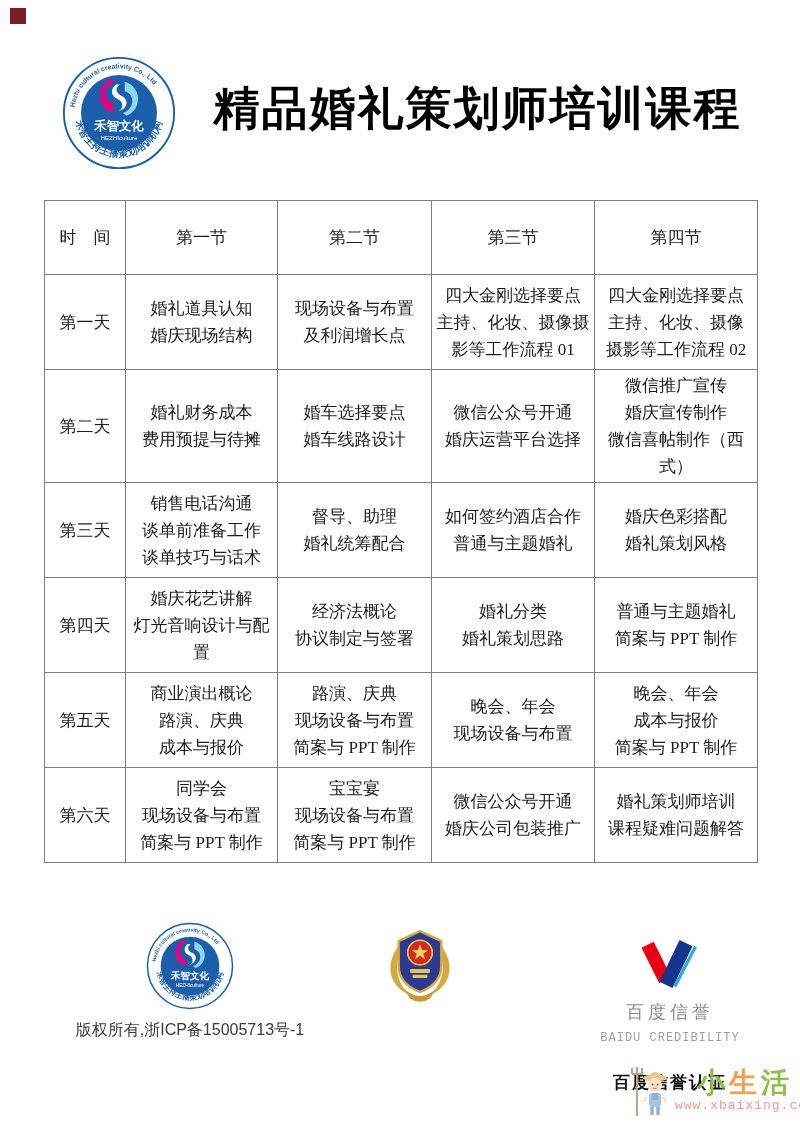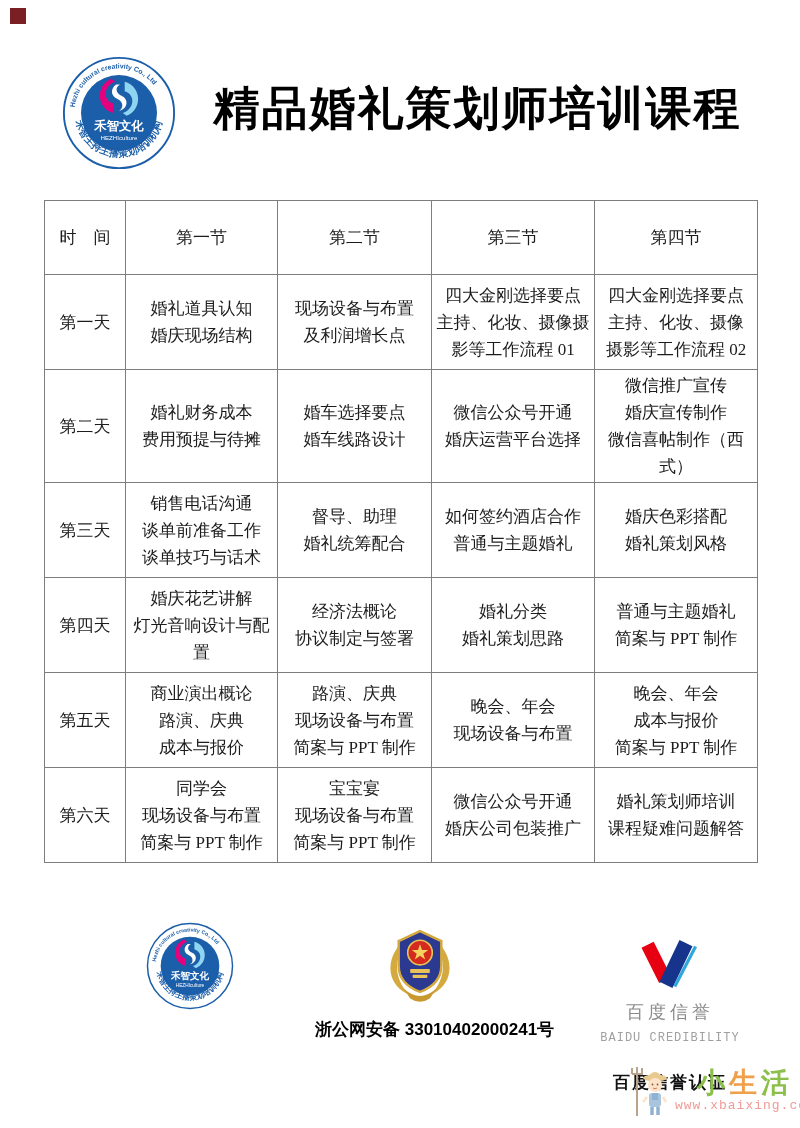--- a/index.html
+++ b/index.html
@@ -207,38 +207,38 @@
       </tr>
     </tbody>
   </table>
 
   <div class="footer">
 
     <div class="footer-col footer-left">
       <svg class="logo-small" viewBox="0 0 120 120">
         <use href="#hezhi-logo"></use>
       </svg>
+      <div class="icp-text">版权所有,浙ICP备15005713号-1</div>
     </div>
 
     <div class="footer-col footer-mid">
       <svg class="police-badge" viewBox="0 0 100 100">
 
         <path d="M24,28 C8,48 10,76 38,88 C20,72 18,48 28,32 Z" fill="#d4a93f"></path>
         <path d="M76,28 C92,48 90,76 62,88 C80,72 82,48 72,32 Z" fill="#d4a93f"></path>
         <path d="M30,80 Q50,98 70,80 L62,92 Q50,100 38,92 Z" fill="#c9992f"></path>
 
         <path d="M50,10 L76,22 L76,52 Q76,74 50,84 Q24,74 24,52 L24,22 Z" fill="#2b3990" stroke="#d4a93f" stroke-width="3"></path>
 
         <circle cx="50" cy="36" r="15" fill="#d42b1e" stroke="#e8c35a" stroke-width="2"></circle>
         <path d="M50,26 L52.4,33 L60,33 L54,37.5 L56.3,44.5 L50,40 L43.7,44.5 L46,37.5 L40,33 L47.6,33 Z" fill="#f4d35e"></path>
 
         <rect x="38" y="56" width="24" height="5" rx="1" fill="#e8c35a"></rect>
         <rect x="41" y="63" width="18" height="4" rx="1" fill="#e8c35a"></rect>
       </svg>
-      <div class="police-text">浙公网安备 33010402000241号</div>
     </div>
 
     <div class="footer-col footer-right">
       <svg class="baidu-logo" viewBox="0 0 80 70">
         <path d="M12,6 L34,50" stroke="#e60012" stroke-width="17" stroke-linecap="butt"></path>
         <path d="M60,4 L35,56" stroke="#16348c" stroke-width="18" stroke-linecap="butt"></path>
         <path d="M72,8 L46,58" stroke="#2fa8dc" stroke-width="4" stroke-linecap="butt"></path>
       </svg>
       <div class="baidu-cn">百度信誉</div>
       <div class="baidu-en">BAIDU CREDIBILITY</div>

